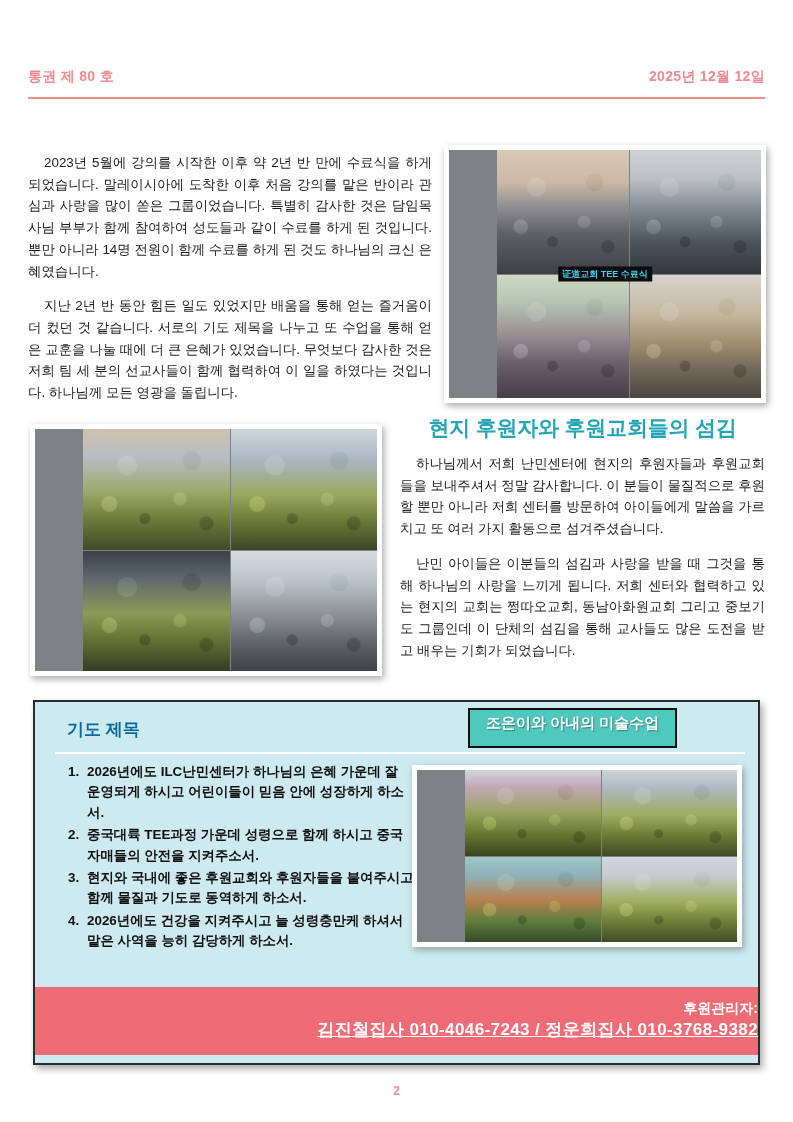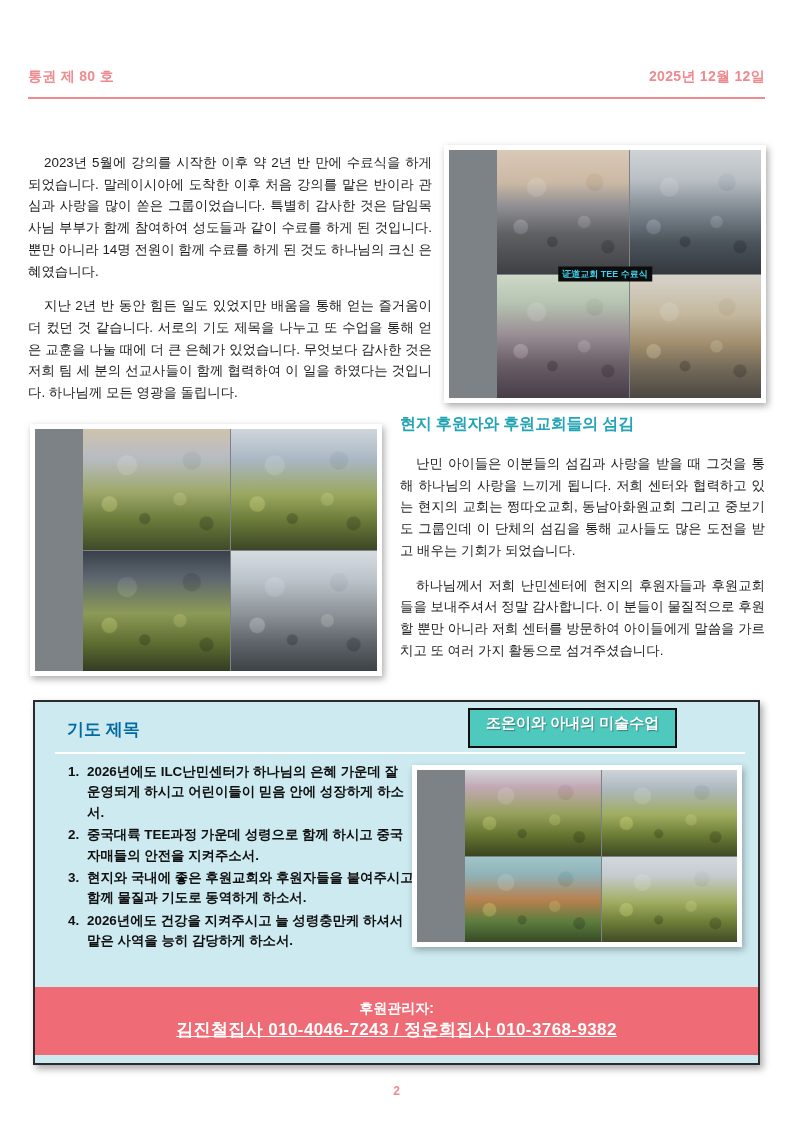--- a/index.html
+++ b/index.html
@@ -143,23 +143,24 @@
   #photo-tee  { left: 444px; top: 145px;  width: 322px; height: 258px; }
   #photo-center { left: 30px; top: 424px; width: 352px; height: 252px; }
   #photo-art  { left: 412px; top: 765px;  width: 330px; height: 182px;
                 box-shadow: 2px 3px 7px rgba(0,0,0,0.30); }
 
   
   .a2-title {
     position: absolute;
     left: 400px; top: 414px;
     width: 365px;
+    text-align: center;
     color: #23a5b5;
     font-weight: bold;
-    font-size: 16px;
+    font-size: 21px;
     letter-spacing: -0.2px;
   }
   .a2-body {
     position: absolute;
     left: 400px; top: 453px;
     width: 365px;
     font-size: 13.4px;
     line-height: 1.62;
     color: #1c1c1c;
     text-align: justify;
@@ -215,21 +216,21 @@
     white-space: nowrap;
   }
 
   .footer-band {
     position: absolute;
     left: 35px; top: 987px;
     width: 723px; height: 68px;
     background: #ef6b75;
     display: flex;
     flex-direction: column;
-    align-items: center;
+    align-items: flex-end;
     justify-content: center;
     color: #ffffff;
   }
   .footer-line1 { font-size: 14px; font-weight: bold; line-height: 1.35; }
   .footer-line2 { font-size: 17px; font-weight: bold; line-height: 1.45; letter-spacing: 0.4px; text-decoration: underline; }
 
   .page-number {
     position: absolute;
     left: 0; top: 1084px;
     width: 793px;
@@ -269,22 +270,22 @@
     <div class="mosaic">
       <div class="cell c-class1"></div>
       <div class="cell c-class2"></div>
       <div class="cell c-class3"></div>
       <div class="cell c-group"></div>
     </div>
   </div>
 
   <div class="a2-title">현지 후원자와 후원교회들의 섬김</div>
   <div class="a2-body">
+    <p>하나님께서 저희 난민센터에 현지의 후원자들과 후원교회들을 보내주셔서 정말 감사합니다. 이 분들이 물질적으로 후원할 뿐만 아니라 저희 센터를 방문하여 아이들에게 말씀을 가르치고 또 여러 가지 활동으로 섬겨주셨습니다.</p>
     <p>난민 아이들은 이분들의 섬김과 사랑을 받을 때 그것을 통해 하나님의 사랑을 느끼게 됩니다. 저희 센터와 협력하고 있는 현지의 교회는 쩡따오교회, 동남아화원교회 그리고 중보기도 그룹인데 이 단체의 섬김을 통해 교사들도 많은 도전을 받고 배우는 기회가 되었습니다.</p>
-    <p>하나님께서 저희 난민센터에 현지의 후원자들과 후원교회들을 보내주셔서 정말 감사합니다. 이 분들이 물질적으로 후원할 뿐만 아니라 저희 센터를 방문하여 아이들에게 말씀을 가르치고 또 여러 가지 활동으로 섬겨주셨습니다.</p>
   </div>
 
   <div class="bottom-panel">
     <div class="prayer-title">기도 제목</div>
     <div class="prayer-divider"></div>
     <ol class="prayer-list">
       <li>2026년에도 ILC난민센터가 하나님의 은혜 가운데 잘 운영되게 하시고 어린이들이 믿음 안에 성장하게 하소서.</li>
       <li>중국대륙 TEE과정 가운데 성령으로 함께 하시고 중국 자매들의 안전을 지켜주소서.</li>
       <li>현지와 국내에 좋은 후원교회와 후원자들을 붙여주시고 함께 물질과 기도로 동역하게 하소서.</li>
       <li>2026년에도 건강을 지켜주시고 늘 성령충만케 하셔서 맡은 사역을 능히 감당하게 하소서.</li>

